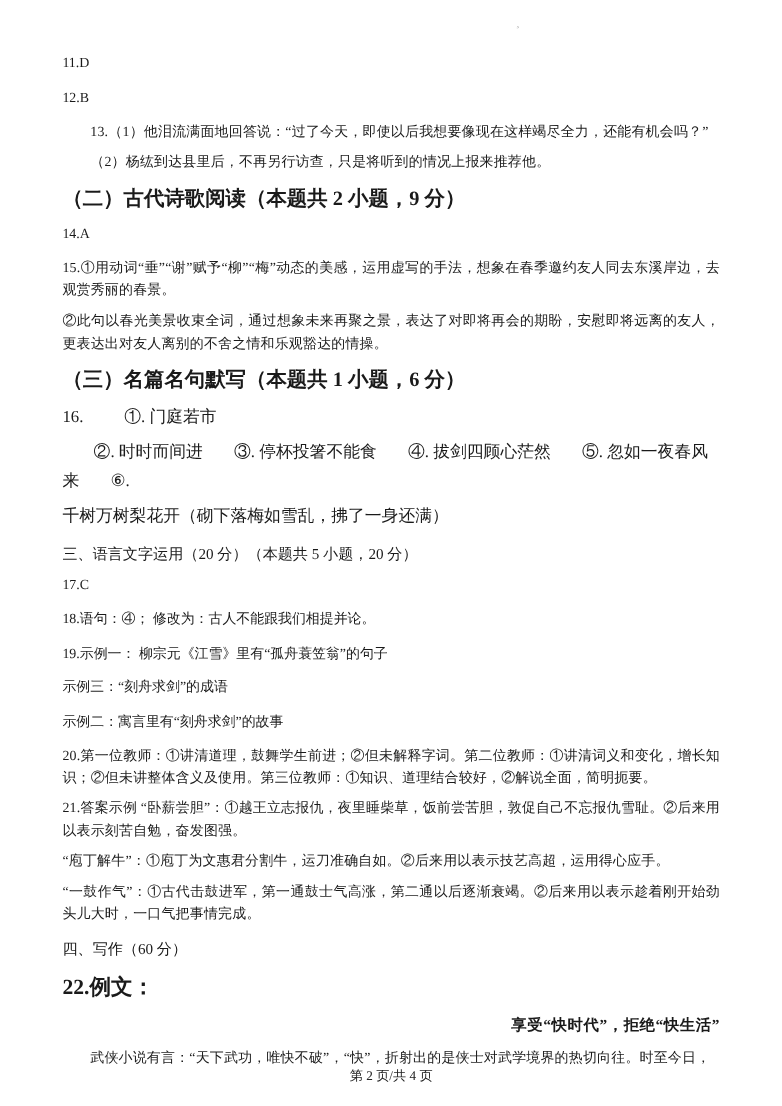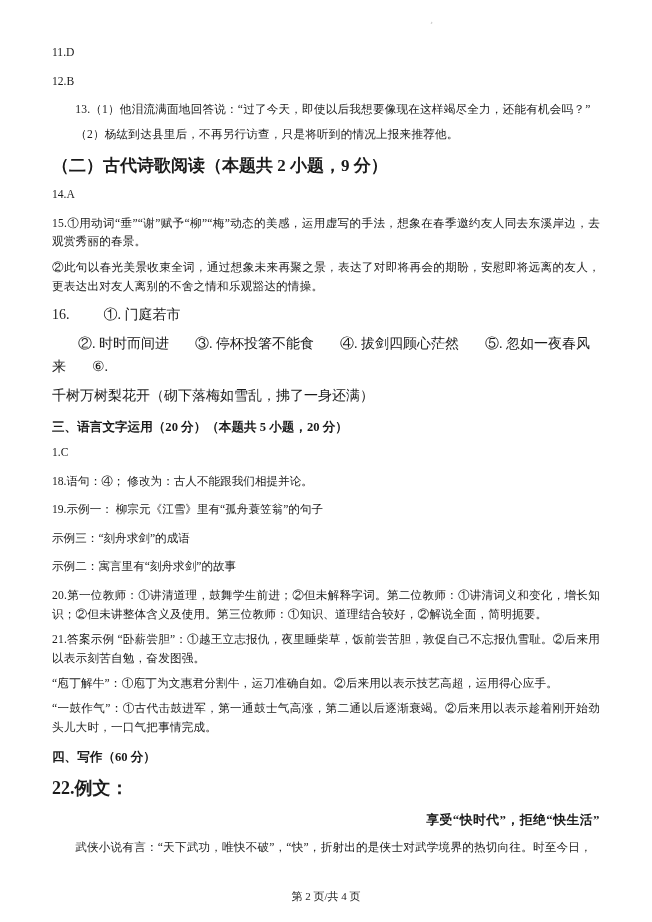--- a/index.html
+++ b/index.html
@@ -36,21 +36,21 @@
   .indent {
     text-indent: 2em;
   }
   .center {
     text-align: left;
     font-weight: bold;
     font-size: 17px;
     margin: 9px 0 9px 0;
   }
   .section-head {
-    font-weight: bold;
+    font-weight: normal;
     font-size: 12.6px;
     margin: 11px 0 8px 0;
   }
   .sub-head {
     font-weight: bold;
     font-size: 18px;
     margin: 10px 0 7px 0;
   }
   .mokuo {
     font-size: 14px;
@@ -94,32 +94,33 @@
   <p class="ans">12.B</p>
   <p class="line indent">13.（1）他泪流满面地回答说：“过了今天，即使以后我想要像现在这样竭尽全力，还能有机会吗？”</p>
   <p class="line indent">（2）杨纮到达县里后，不再另行访查，只是将听到的情况上报来推荐他。</p>
 
   <p class="center">（二）古代诗歌阅读（本题共 2 小题，9 分）</p>
 
   <p class="ans">14.A</p>
   <p class="line">15.①用动词“垂”“谢”赋予“柳”“梅”动态的美感，运用虚写的手法，想象在春季邀约友人同去东溪岸边，去观赏秀丽的春景。</p>
   <p class="line">②此句以春光美景收束全词，通过想象未来再聚之景，表达了对即将再会的期盼，安慰即将远离的友人，更表达出对友人离别的不舍之情和乐观豁达的情操。</p>
 
+  <p class="center">（三）名篇名句默写（本题共 1 小题，6 分）</p>
 
   <p class="mokuo">
     <span>16.</span><span class="sp3"></span><span>①.  门庭若市</span>
   </p>
   <p class="mokuo">
     <span class="sp2"></span><span>②.  时时而间进</span><span class="sp2"></span><span>③.  停杯投箸不能食</span><span class="sp2"></span><span>④.  拔剑四顾心茫然</span><span class="sp2"></span><span>⑤.  忽如一夜春风来</span><span class="sp2"></span><span>⑥.</span>
   </p>
   <p class="mokuo">千树万树梨花开（砌下落梅如雪乱，拂了一身还满）</p>
 
   <p class="section-head">三、语言文字运用（20 分）（本题共 5 小题，20 分）</p>
 
-  <p class="ans">1.C</p>
+  <p class="ans">17.C</p>
   <p class="ans">18.语句：④；  修改为：古人不能跟我们相提并论。</p>
   <p class="ans">19.示例一：  柳宗元《江雪》里有“孤舟蓑笠翁”的句子</p>
   <p class="ans">示例三：“刻舟求剑”的成语</p>
   <p class="ans">示例二：寓言里有“刻舟求剑”的故事</p>
   <p class="line">20.第一位教师：①讲清道理，鼓舞学生前进；②但未解释字词。第二位教师：①讲清词义和变化，增长知识；②但未讲整体含义及使用。第三位教师：①知识、道理结合较好，②解说全面，简明扼要。</p>
   <p class="line">21.答案示例 “卧薪尝胆”：①越王立志报仇，夜里睡柴草，饭前尝苦胆，敦促自己不忘报仇雪耻。②后来用以表示刻苦自勉，奋发图强。</p>
   <p class="line">“庖丁解牛”：①庖丁为文惠君分割牛，运刀准确自如。②后来用以表示技艺高超，运用得心应手。</p>
   <p class="line">“一鼓作气”：①古代击鼓进军，第一通鼓士气高涨，第二通以后逐渐衰竭。②后来用以表示趁着刚开始劲头儿大时，一口气把事情完成。</p>
 
   <p class="section-head">四、写作（60 分）</p>

